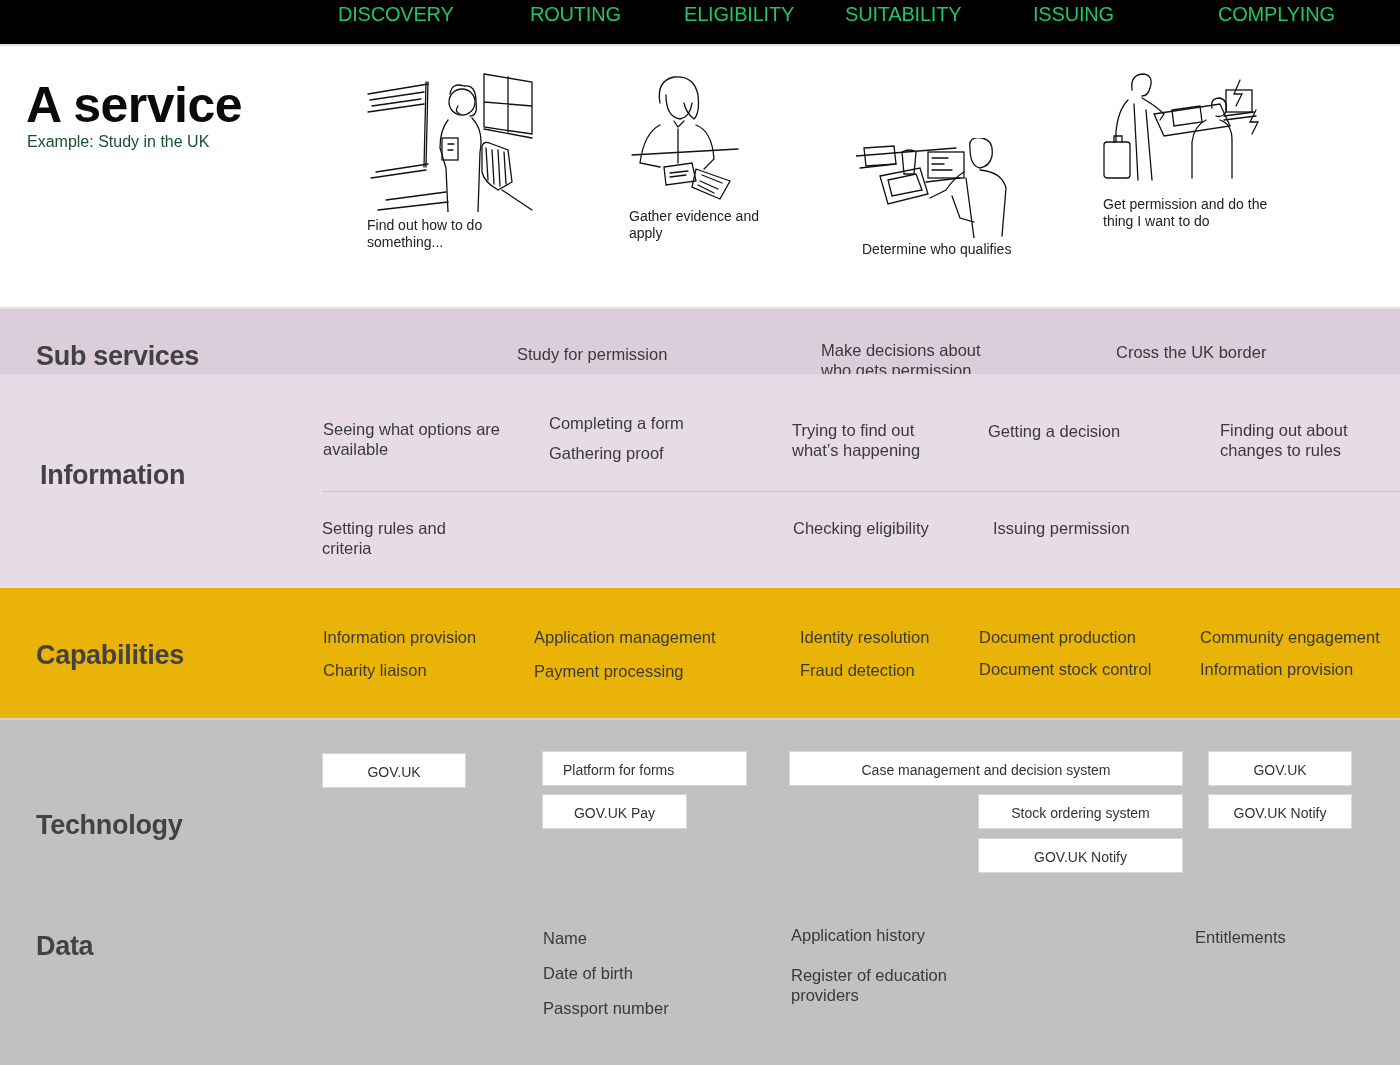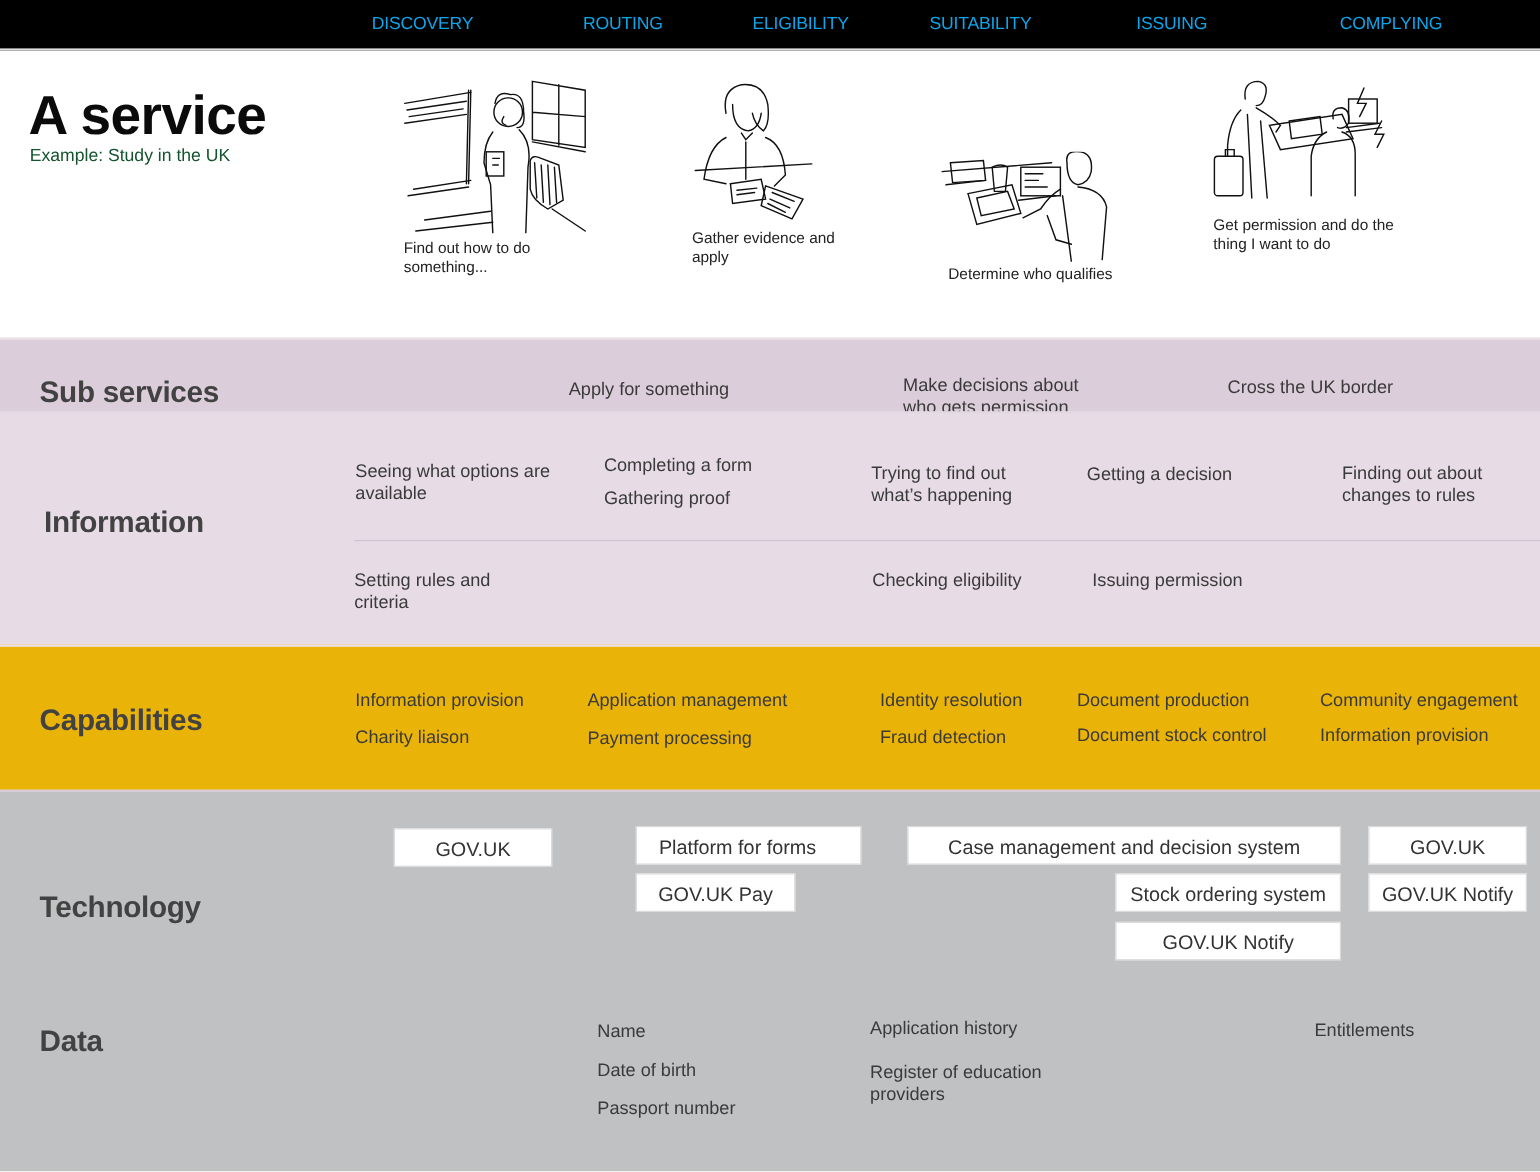--- a/index.html
+++ b/index.html
@@ -1,21 +1,21 @@
 <!DOCTYPE html>
 <html><head>
 <meta charset="utf-8">
 <style>
   * { box-sizing: border-box; margin: 0; padding: 0; }
   html, body { width: 1400px; height: 1065px; overflow: hidden; background: #ffffff; }
   body { font-family: "Liberation Sans", sans-serif; color: #333; position: relative; }
 
   
   .phase-bar { position: absolute; left: 0; top: 0; width: 1400px; height: 46px; background: #000; border-bottom: 2px solid #e0e0e0; }
-  .phase { position: absolute; top: 13px; color: #0ea5e9; font-size: 16px; letter-spacing: -0.2px; white-space: nowrap; }
+  .phase { position: absolute; top: 3px; color: #22c55e; font-size: 20px; letter-spacing: -0.2px; white-space: nowrap; }
 
   
   .intro { position: absolute; left: 0; top: 48px; width: 1400px; height: 230px; background: #fff; }
   .title { position: absolute; left: 26px; top: 28px; font-size: 50px; font-weight: bold; color: #0b0b0b; letter-spacing: -0.5px; }
   .subtitle { position: absolute; left: 27px; top: 85px; font-size: 16px; color: #14532d; }
   .illus { position: absolute; }
   .caption { position: absolute; font-size: 14px; color: #222; line-height: 17px; }
 
   
   .band { position: absolute; left: 0; width: 1400px; }
@@ -23,21 +23,21 @@
   .band-act { top: 374px; height: 212px; background: #e7dce6; border-top: 2px solid #e3d7e2; }
   .band-cap { top: 586px; height: 132px; background: #eab308; border-top: 2px solid #ecdfeb; }
   .band-tech { top: 718px; height: 347px; background: #c0c1c3; border-top: 2px solid #d8cdd6; }
 
   .band-label { position: absolute; font-size: 27px; font-weight: bold; color: #424242; letter-spacing: -0.3px; white-space: nowrap; }
 
   .cell { position: absolute; font-size: 16.5px; color: #3a3a3a; line-height: 19.5px; white-space: nowrap; }
 
   .divider { position: absolute; left: 322px; top: 491px; width: 1078px; height: 1px; background: #cbbfca; }
 
-  .tbox { position: absolute; background: #fff; border: 1px solid #d7d7d7; height: 35px; font-size: 18px; color: #333; display: flex; align-items: center; justify-content: center; white-space: nowrap; margin-left: 36px; }
+  .tbox { position: absolute; background: #fff; border: 1px solid #d7d7d7; height: 35px; font-size: 14px; color: #333; display: flex; align-items: center; justify-content: center; white-space: nowrap; }
   .tbox span { padding-top: 3px; }
 </style>
 </head>
 <body>
 
 <div class="phase-bar">
   <span class="phase" style="left:338px">DISCOVERY</span>
   <span class="phase" style="left:530px">ROUTING</span>
   <span class="phase" style="left:684px">ELIGIBILITY</span>
   <span class="phase" style="left:845px">SUITABILITY</span>
@@ -122,21 +122,21 @@
   </svg>
   <div class="caption" style="left:1103px;top:148px">
     <div>Get permission and do the</div>
     <div>thing I want to do</div>
   </div>
 </div>
 
 <div class="band band-sub">
   <div class="band-label" style="left:36px;top:32px">Sub services</div>
   <div class="cell" style="left:517px;top:36px">
-    <div>Apply for something</div>
+    <div>Study for permission</div>
   </div>
   <div class="cell" style="left:821px;top:32px">
     <div>Make decisions about</div>
     <div>who gets permission</div>
   </div>
   <div class="cell" style="left:1116px;top:34px">
     <div>Cross the UK border</div>
   </div>
 </div>
 

